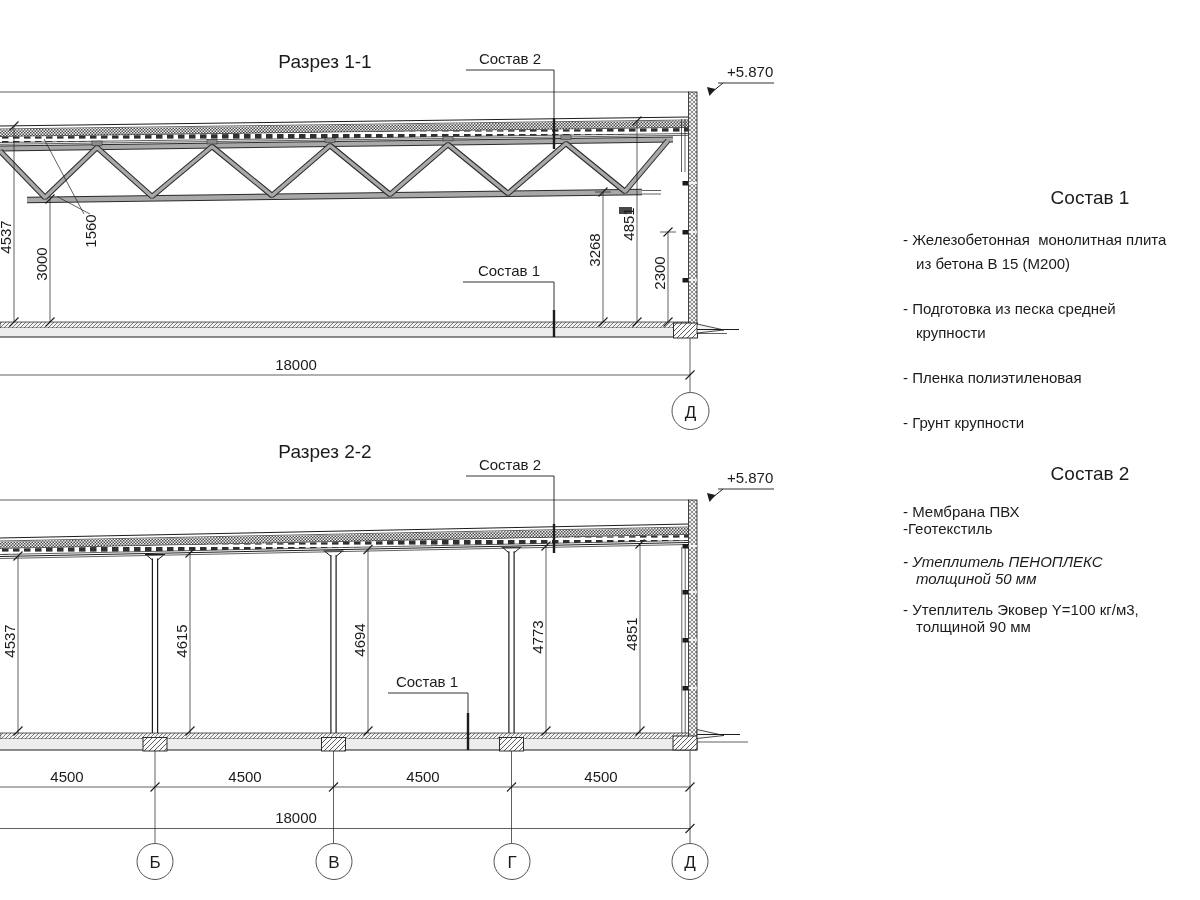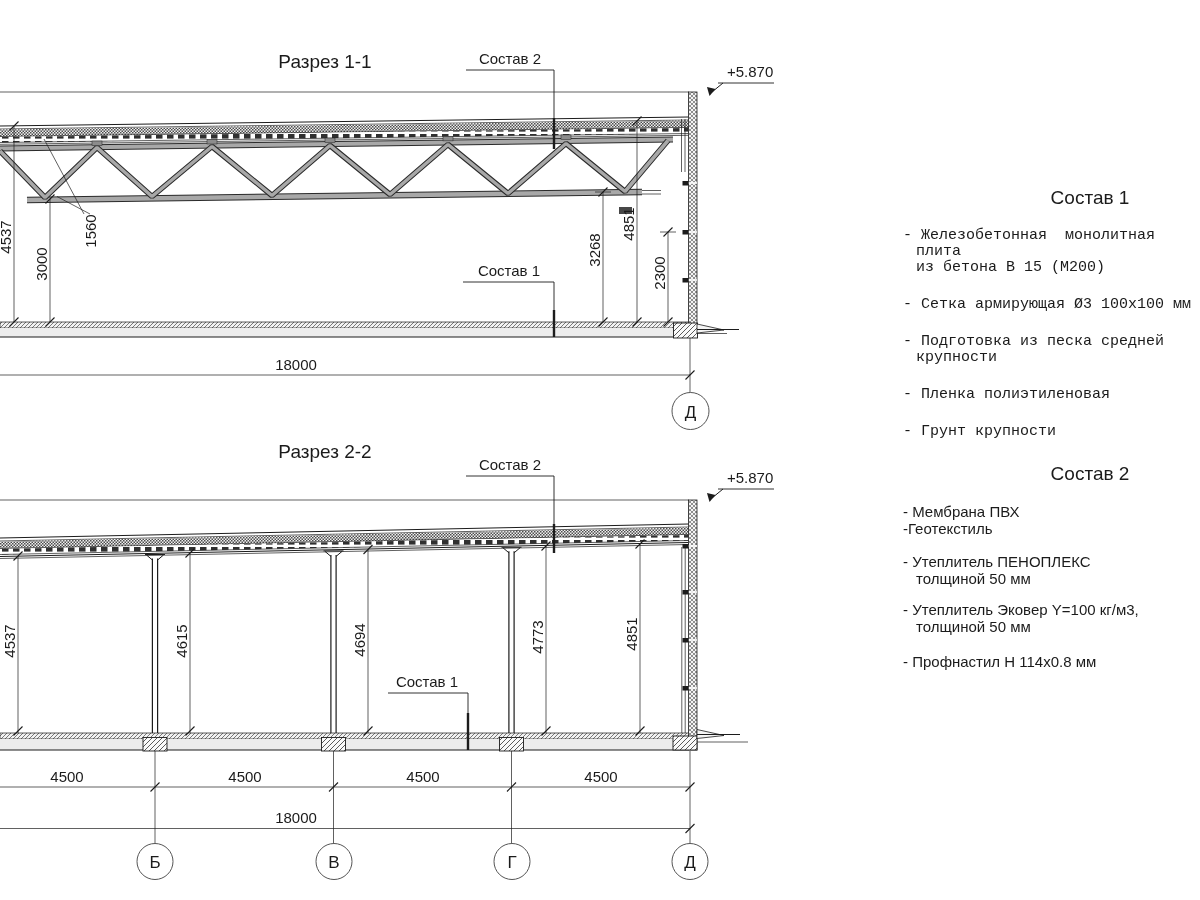--- a/index.html
+++ b/index.html
@@ -16,21 +16,21 @@
   .dimline{stroke:#1c1c1c;stroke-width:0.7;fill:none;}
   .leader{stroke:#1c1c1c;stroke-width:0.9;fill:none;}
   .leader-thick{stroke:#1c1c1c;stroke-width:2.4;fill:none;}
   .member-under{stroke:#2a2a2a;fill:none;stroke-linejoin:bevel;}
   .member-over{stroke:#a8a8a8;fill:none;stroke-linejoin:bevel;}
   .axis-circle{fill:none;stroke:#555;stroke-width:1;}
   .lists{position:absolute;left:0;top:0;width:1200px;height:900px;}
   .list-title{position:absolute;transform:translateX(-50%);font-size:19px;white-space:nowrap;}
   .list-block{position:absolute;left:903px;width:297px;}
   .li{white-space:pre-wrap;font-size:15px;padding-left:13px;text-indent:-13px;}
-  .lh19 .li{line-height:16px;font-family:Liberation Mono, monospace;}
+  .lh19 .li{line-height:24px;}
   .lh17 .li{line-height:17px;}
   .no-indent{padding-left:0;text-indent:0;}
 </style>
 </head>
 <body>
 
 <div class="canvas">
 
 <svg width="1200" height="900" viewBox="0 0 1200 900">
   <defs>
@@ -316,32 +316,30 @@
       <text class="t-axis" x="690" y="868" text-anchor="middle">Д</text>
     </g>
   </g>
 </svg>
 
 <div class="lists">
   <div class="list-title" style="left:1090px;top:187px;">Состав 1</div>
   <div class="list-block lh19" style="top:228px;">
     <div class="li" style="margin-bottom:21px;">- Железобетонная  монолитная плита
 из бетона В 15 (М200)</div>
-    <div class="li" style="margin-bottom:21px;">- Сетка армирующая Ø3 100x100 мм</div>
     <div class="li" style="margin-bottom:21px;">- Подготовка из песка средней
 крупности</div>
     <div class="li" style="margin-bottom:21px;">- Пленка полиэтиленовая</div>
     <div class="li">- Грунт крупности</div>
   </div>
 
   <div class="list-title" style="left:1090px;top:463px;">Состав 2</div>
   <div class="list-block lh17" style="top:503px;">
     <div class="li no-indent" style="margin-bottom:16px;">- Мембрана ПВХ
 -Геотекстиль</div>
-    <div class="li" style="margin-bottom:14px;">- Утеплитель ПЕНОПЛЕКС
+    <div class="li" style="margin-bottom:14px;font-style:italic;">- Утеплитель ПЕНОПЛЕКС
 толщиной 50 мм</div>
     <div class="li" style="margin-bottom:18px;">- Утеплитель Эковер Y=100 кг/м3,
-толщиной 50 мм</div>
-    <div class="li" style="margin-bottom:15px;">- Профнастил Н 114х0.8 мм</div>
+толщиной 90 мм</div>
   </div>
 </div>
 
 </div>
 
 </body></html>

